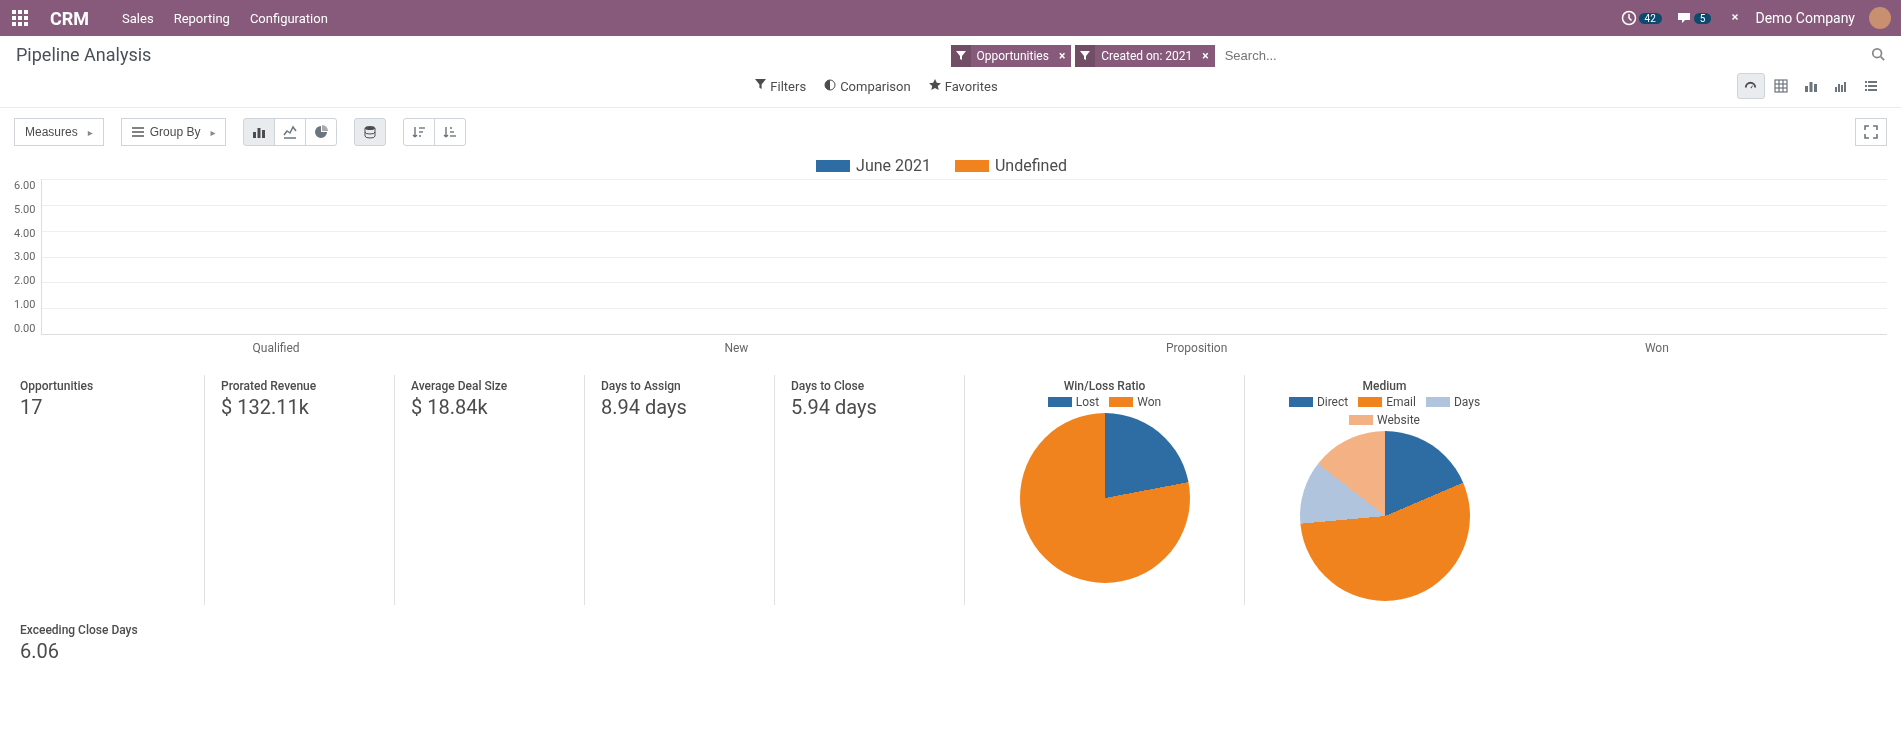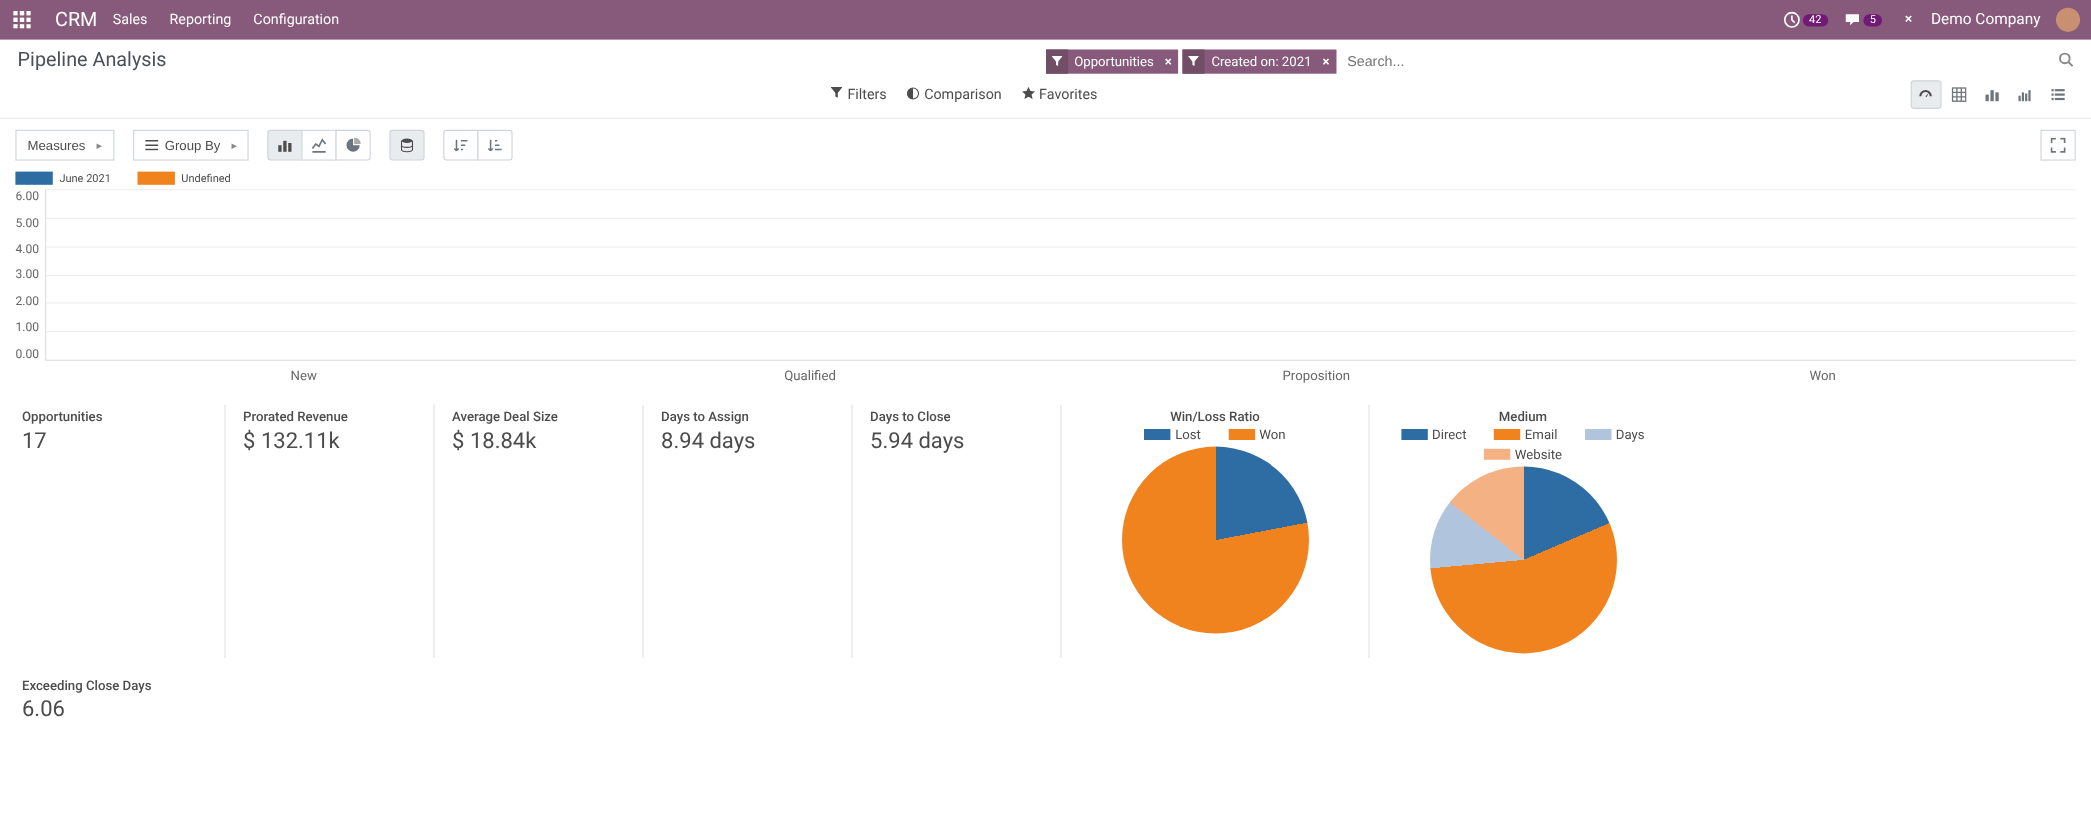--- a/index.html
+++ b/index.html
@@ -1,25 +1,25 @@
 <!DOCTYPE html>
 <html><head>
 <meta charset="utf-8">
 <style>
   * { box-sizing: border-box; margin: 0; padding: 0; }
   body { font-family: -apple-system, BlinkMacSystemFont, "Segoe UI", Roboto, sans-serif; font-size: 13px; color: #4c4c4c; background: #fff; }
 
   
   .topbar { background: #875A7B; color: #fff; height: 36px; display: flex; align-items: center; padding: 0 10px; }
   .apps-icon { width: 20px; height: 20px; display: inline-flex; align-items:center; justify-content:center; cursor: pointer; }
-  .brand { font-size: 18px; font-weight: 400; margin-left: 20px; margin-right: 14px; }
+  .brand { font-size: 18px; font-weight: 700; margin-left: 20px; margin-right: 33px; }
   .top-menu { display: flex; gap: 20px; }
   .top-menu-item { color: #fff; cursor: pointer; font-size: 13px; }
   .top-right { margin-left: auto; display: flex; align-items: center; gap: 14px; }
-  .badge-pill { background: #701a75; color: #fff; border-radius: 8px; padding: 0 6px; font-size: 10px; margin-left: 2px; }
+  .badge-pill { background: #0c4a6e; color: #fff; border-radius: 8px; padding: 0 6px; font-size: 10px; margin-left: 2px; }
   .top-icon { display: inline-flex; align-items: center; cursor: pointer; color:#fff; font-size:14px; }
   .avatar { width: 22px; height: 22px; border-radius: 50%; background: #c89070; display:inline-block; }
 
   
   .ctrl { padding: 8px 16px 0 16px; border-bottom: 1px solid #e9ecef; }
   .ctrl-row1 { display: flex; align-items: flex-start; }
   .page-title { font-size: 18px; color: #495057; font-weight: 400; }
   .search-wrap { margin-left: auto; display: flex; align-items: center; flex: 0 0 50%; }
   .facet { background: #875A7B; color: #fff; display: inline-flex; align-items: center; margin-right: 4px; font-size: 12px; height: 22px; }
   .facet-icon { background: #714d66; display:inline-flex; align-items:center; justify-content:center; width:20px; height:100%; }
@@ -41,21 +41,21 @@
   .btn.icon-only { padding: 4px 8px; }
   .btn-group { display:flex; }
   .btn-group .btn { border-radius:0; margin-left:-1px; }
   .btn-group .btn:first-child { border-top-left-radius:3px; border-bottom-left-radius:3px; margin-left:0; }
   .btn-group .btn:last-child { border-top-right-radius:3px; border-bottom-right-radius:3px; }
   .btn.active { background:#e9ecef; }
   .expand-btn { margin-left:auto; }
 
   
   .chart-area { padding: 0 14px 10px 14px; }
-  .legend { display:flex; gap: 6px; align-items:center; font-size:10px; margin-bottom:4px; }
+  .legend { display:flex; justify-content:center; gap: 6px; align-items:center; font-size:16px; margin-bottom:4px; }
   .lg-swatch { width: 34px; height: 12px; display:inline-block; }
   .lg-label { margin-right: 18px; color:#4c4c4c; }
 
   .bar-chart { display:flex; }
   .yaxis { display:flex; flex-direction:column; justify-content:space-between; height: 156px; font-size:11px; color:#666; text-align:right; padding-right:6px; }
   .plot { position:relative; flex:1; height:156px; border-left:1px solid #ddd; border-bottom:1px solid #ddd; }
   .grid-line { position:absolute; left:0; right:0; border-top:1px solid #eee; }
   .bars { position:absolute; left:0; right:0; bottom:0; top:0; display:flex; }
   .bar-slot { flex:1; position:relative; }
   .bar-stack { position:absolute; bottom:0; left:12%; right:12%; display:flex; flex-direction:column-reverse; }
@@ -65,21 +65,21 @@
 
   
   .kpis { display:flex; padding: 10px 14px; gap: 0; flex-wrap: wrap; }
   .kpi { padding: 4px 16px; border-left: 1px solid #e0e0e0; min-width: 120px; }
   .kpi:first-child { border-left: none; padding-left:6px; }
   .kpi-label { font-size:12px; color:#4c4c4c; font-weight:500; margin-bottom:2px; }
   .kpi-value { font-size:20px; color:#4c4c4c; }
   .kpi.wide { flex: 0 0 auto; min-width: 190px; }
 
   .kpi.chartcell { flex: 0 0 280px; border-left:1px solid #e0e0e0; }
-  .mini-legend { display:flex; flex-wrap:wrap; gap: 4px 25px; justify-content:center; font-size:12px; margin-bottom:4px; }
+  .mini-legend { display:flex; flex-wrap:wrap; gap: 4px 10px; justify-content:center; font-size:12px; margin-bottom:4px; }
   .mini-legend .entry { display:inline-flex; align-items:center; gap:4px; }
   .mini-legend .sw { width:24px; height:10px; display:inline-block; }
   .pie { width: 170px; height: 170px; border-radius:50%; margin: 4px auto 0 auto; }
 
   .row2 { padding: 4px 14px 14px 14px; }
   .kpi.standalone { border-left:none; padding-left:6px; }
 
   .caret::after{content:"▸"; font-size:10px; margin-left:4px; color:#888;}
 </style>
 </head>
@@ -341,22 +341,22 @@
         </div>
     <div class="grid-line" style="top: 0%;"></div>
         <div class="grid-line" style="top: 16.6667%;"></div>
         <div class="grid-line" style="top: 33.3333%;"></div>
         <div class="grid-line" style="top: 50%;"></div>
         <div class="grid-line" style="top: 66.6667%;"></div>
         <div class="grid-line" style="top: 83.3333%;"></div>
       </div>
   </div>
   <div class="xaxis" id="xaxis">
+      <div class="xlabel">Qualified</div>
       <div class="xlabel">New</div>
-      <div class="xlabel">Qualified</div>
       <div class="xlabel">Proposition</div>
       <div class="xlabel">Won</div>
     </div>
 </div>
 
 <div class="kpis" id="kpi-row">
 
   <div class="kpi wide">
       <div class="kpi-label">Opportunities</div>
       <div class="kpi-value">17</div>

